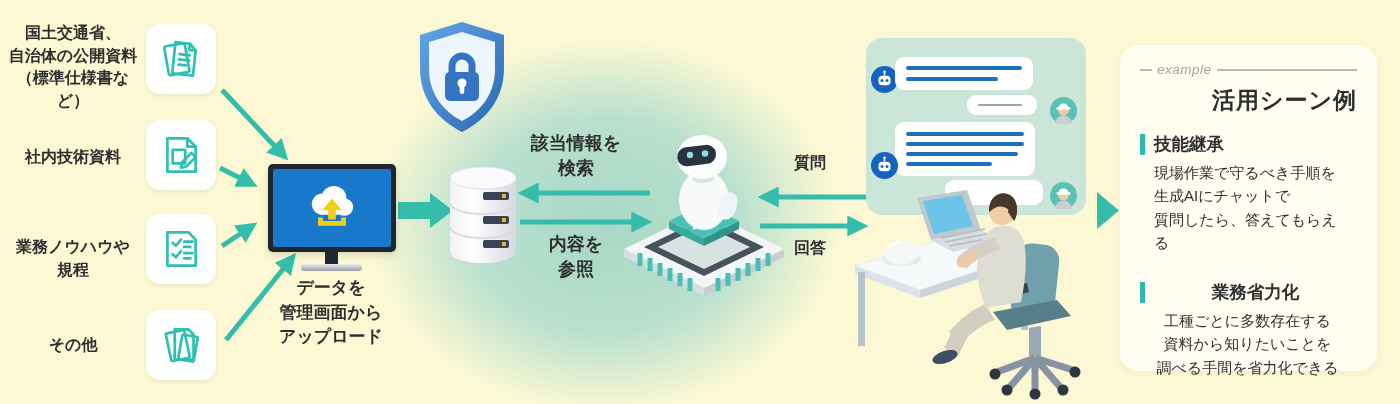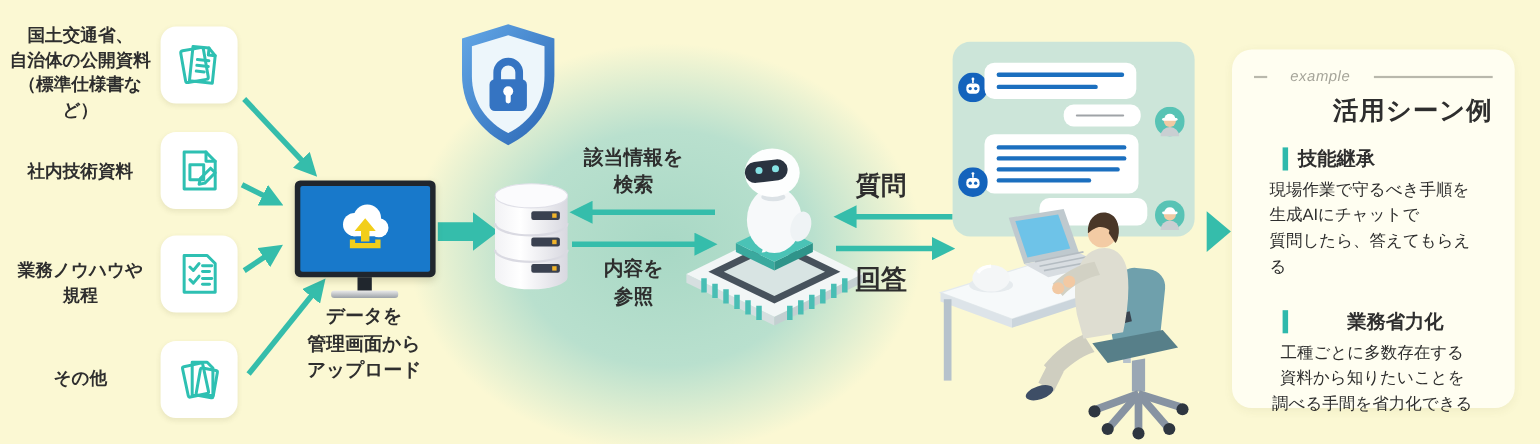--- a/index.html
+++ b/index.html
@@ -31,52 +31,52 @@
   .upload-caption{position:absolute;left:238px;top:276px;width:186px;text-align:center;font-weight:bold;
     font-size:17px;line-height:1.45;white-space:pre-line;}
 
   .shield{position:absolute;left:412px;top:20px;}
   .db{position:absolute;left:447px;top:165px;}
   .robot-chip{position:absolute;left:612px;top:122px;}
 
   .flow-label{position:absolute;font-weight:bold;font-size:18px;line-height:1.4;text-align:center;white-space:pre-line;}
   .search-label{left:515px;top:131px;width:122px;}
   .refer-label{left:515px;top:232px;width:122px;}
-  .qa-label{position:absolute;width:64px;font-weight:bold;font-size:23px;text-align:left;}
+  .qa-label{position:absolute;width:64px;font-weight:bold;font-size:16px;text-align:center;}
   .q-label{left:778px;top:153px;}
-  .a-label{left:778px;top:238px;text-decoration:underline;}
+  .a-label{left:778px;top:238px;}
 
   .chat{position:absolute;left:866px;top:38px;width:220px;height:177px;background:var(--chatBg);border-radius:16px;}
   .chat .avatar{position:absolute;width:27px;height:27px;}
   .bubble{position:absolute;background:#fff;border-radius:9px;padding:9px 11px;display:flex;
     flex-direction:column;justify-content:center;gap:7px;}
   .bubble .ln{height:4px;border-radius:2px;background:var(--lineBlue);}
   .bubble .ln.gray{background:var(--lineGray);}
   .b1{left:29px;top:19px;width:138px;height:33px;}
   .u1{left:101px;top:57px;width:70px;height:20px;}
   .b2{left:29px;top:84px;width:140px;height:54px;gap:6px;}
   .u2{left:79px;top:142px;width:98px;height:25px;}
   .av-bot1{left:5px;top:28px;}
   .av-w1{left:184px;top:59px;}
   .av-bot2{left:5px;top:114px;}
   .av-w2{left:184px;top:144px;}
 
   .person-scene{position:absolute;left:845px;top:186px;}
 
   .panel{position:absolute;left:1120px;top:45px;width:257px;height:326px;background:var(--panelBg);
     border-radius:18px;box-shadow:0 2px 9px rgba(100,100,40,.07);padding:17px 20px 0 20px;}
-  .ex-header{display:flex;align-items:center;gap:21px;color:var(--exGray);font-style:italic;
+  .ex-header{display:flex;align-items:center;gap:5px;color:var(--exGray);font-style:italic;
     font-size:13.5px;letter-spacing:.5px;}
   .ex-header .dash{width:12px;height:2px;background:#B9B8AC;}
   .ex-header .rule{flex:1;height:2px;background:#B9B8AC;}
   .panel-title{font-size:23px;font-weight:bold;margin-top:8px;letter-spacing:1px;text-align:right;}
   .feature{margin-top:18px;}
   .feature + .feature{margin-top:28px;text-align:center;}
   .feature-heading{border-left:5px solid var(--accent);padding-left:9px;font-size:17.5px;
-    font-weight:bold;line-height:1.2;margin-left:26px;}
+    font-weight:bold;line-height:1.2;}
   .feature-body{margin:6px 16px 0 14px;font-size:15px;line-height:1.55;white-space:pre-line;}
 </style>
 </head>
 <body>
 
 <div class="stage">
 
   <div class="glow"></div>
 
   <svg class="arrow-layer" width="1400" height="404" viewBox="0 0 1400 404">

